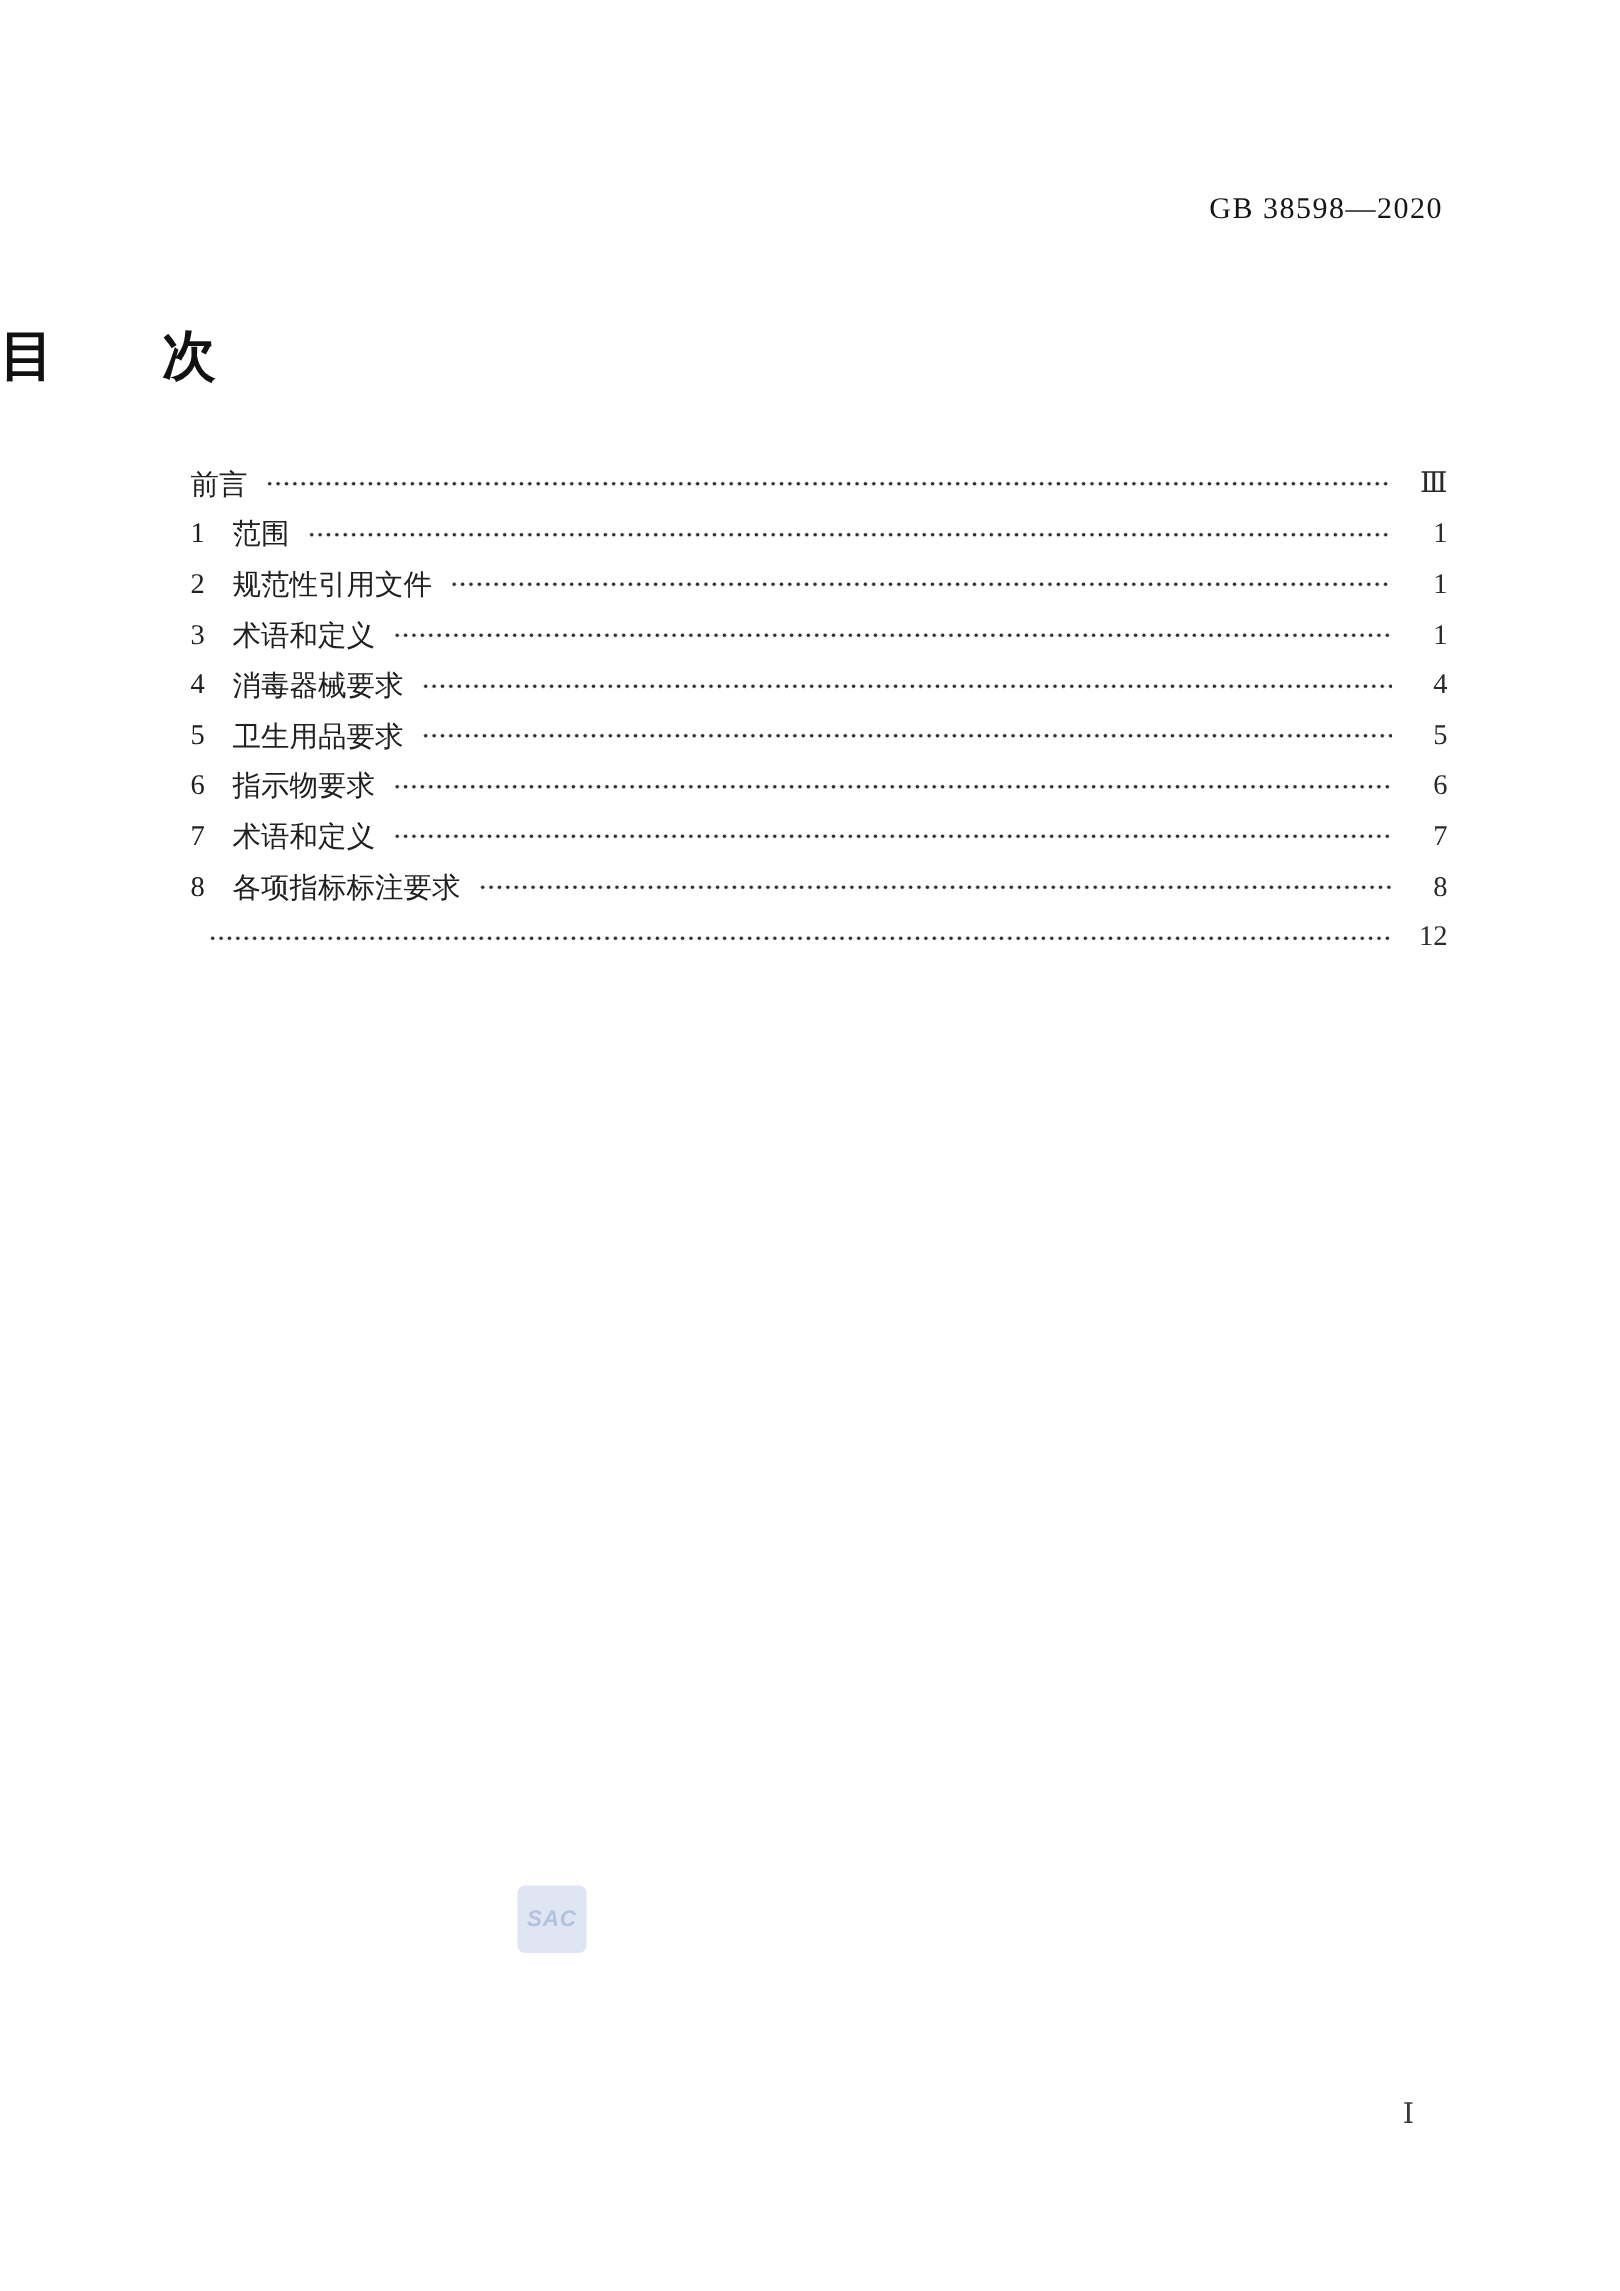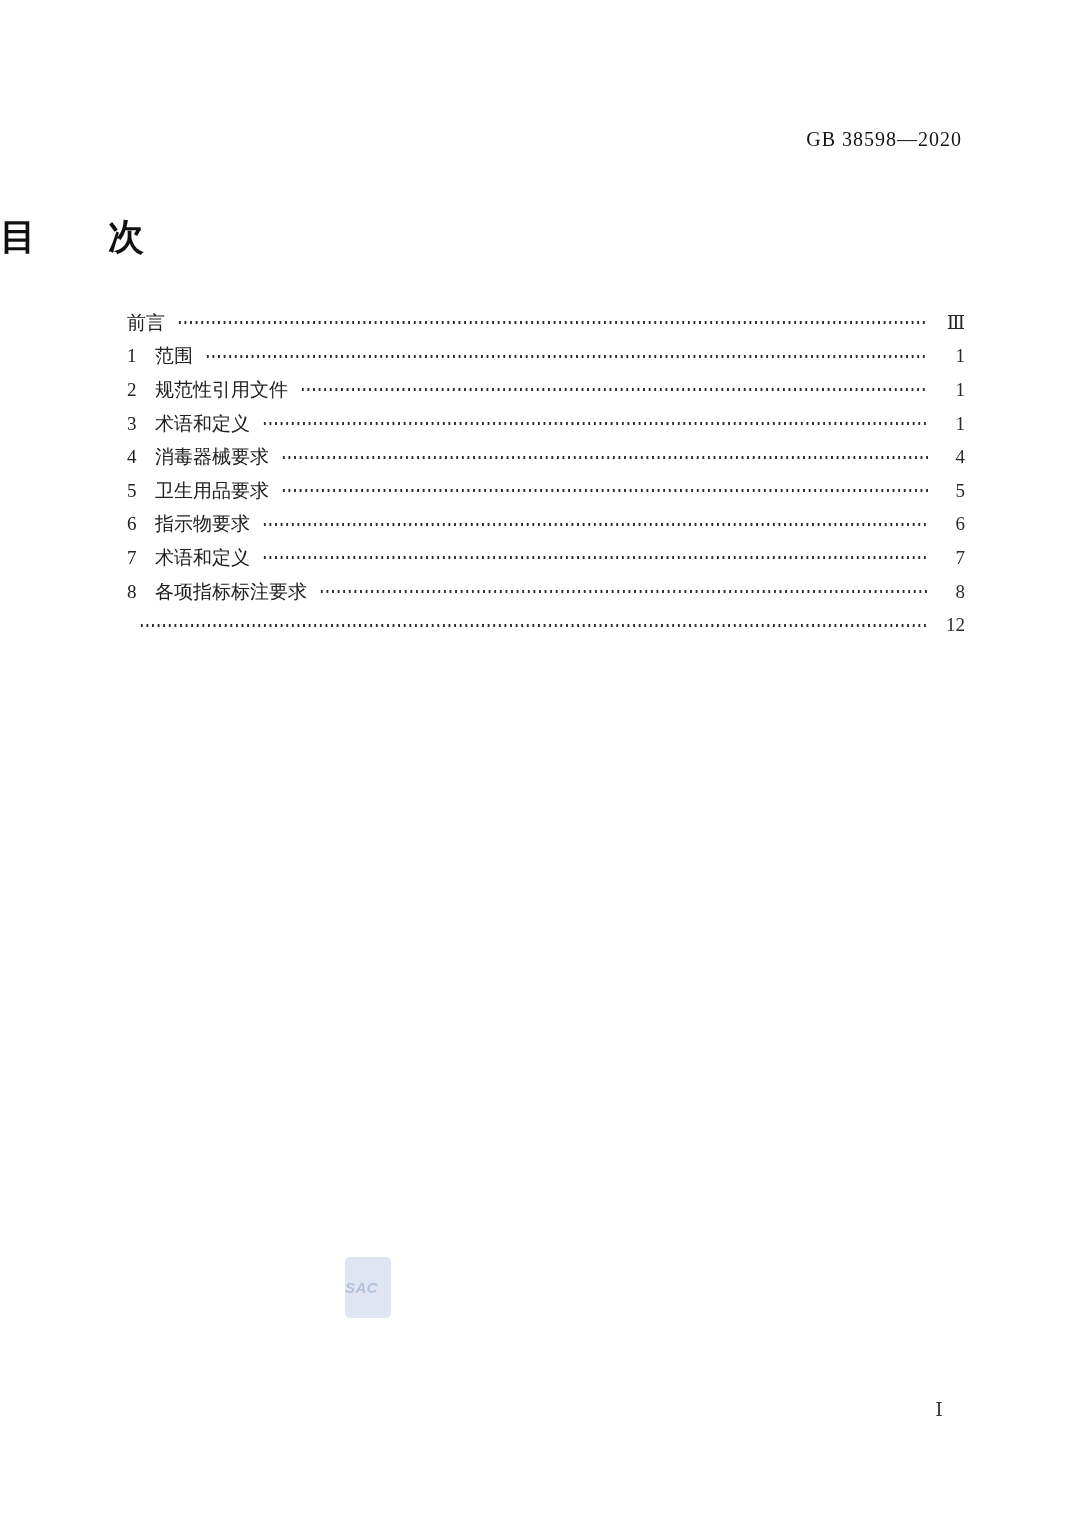--- a/index.html
+++ b/index.html
@@ -59,25 +59,26 @@
   }
   .toc-page{
     flex:0 0 auto;
     min-width:30px;
     text-align:right;
     color:#2a2a2a;
   }
   .watermark{
     position:absolute;
     left:345px;top:1257px;
-    width:46px;height:61px;
+    width:46px;height:45px;
     background:#dfe5f2;
     border-radius:5px;
     display:flex;
     align-items:center;
+    justify-content:center;
     font-family:"Liberation Sans","DejaVu Sans",sans-serif;
     font-style:italic;
     font-weight:bold;
     font-size:15px;
     letter-spacing:0.5px;
     color:#b3c2dd;
   }
   .footer-page{
     position:absolute;
     left:924px;top:1398px;

